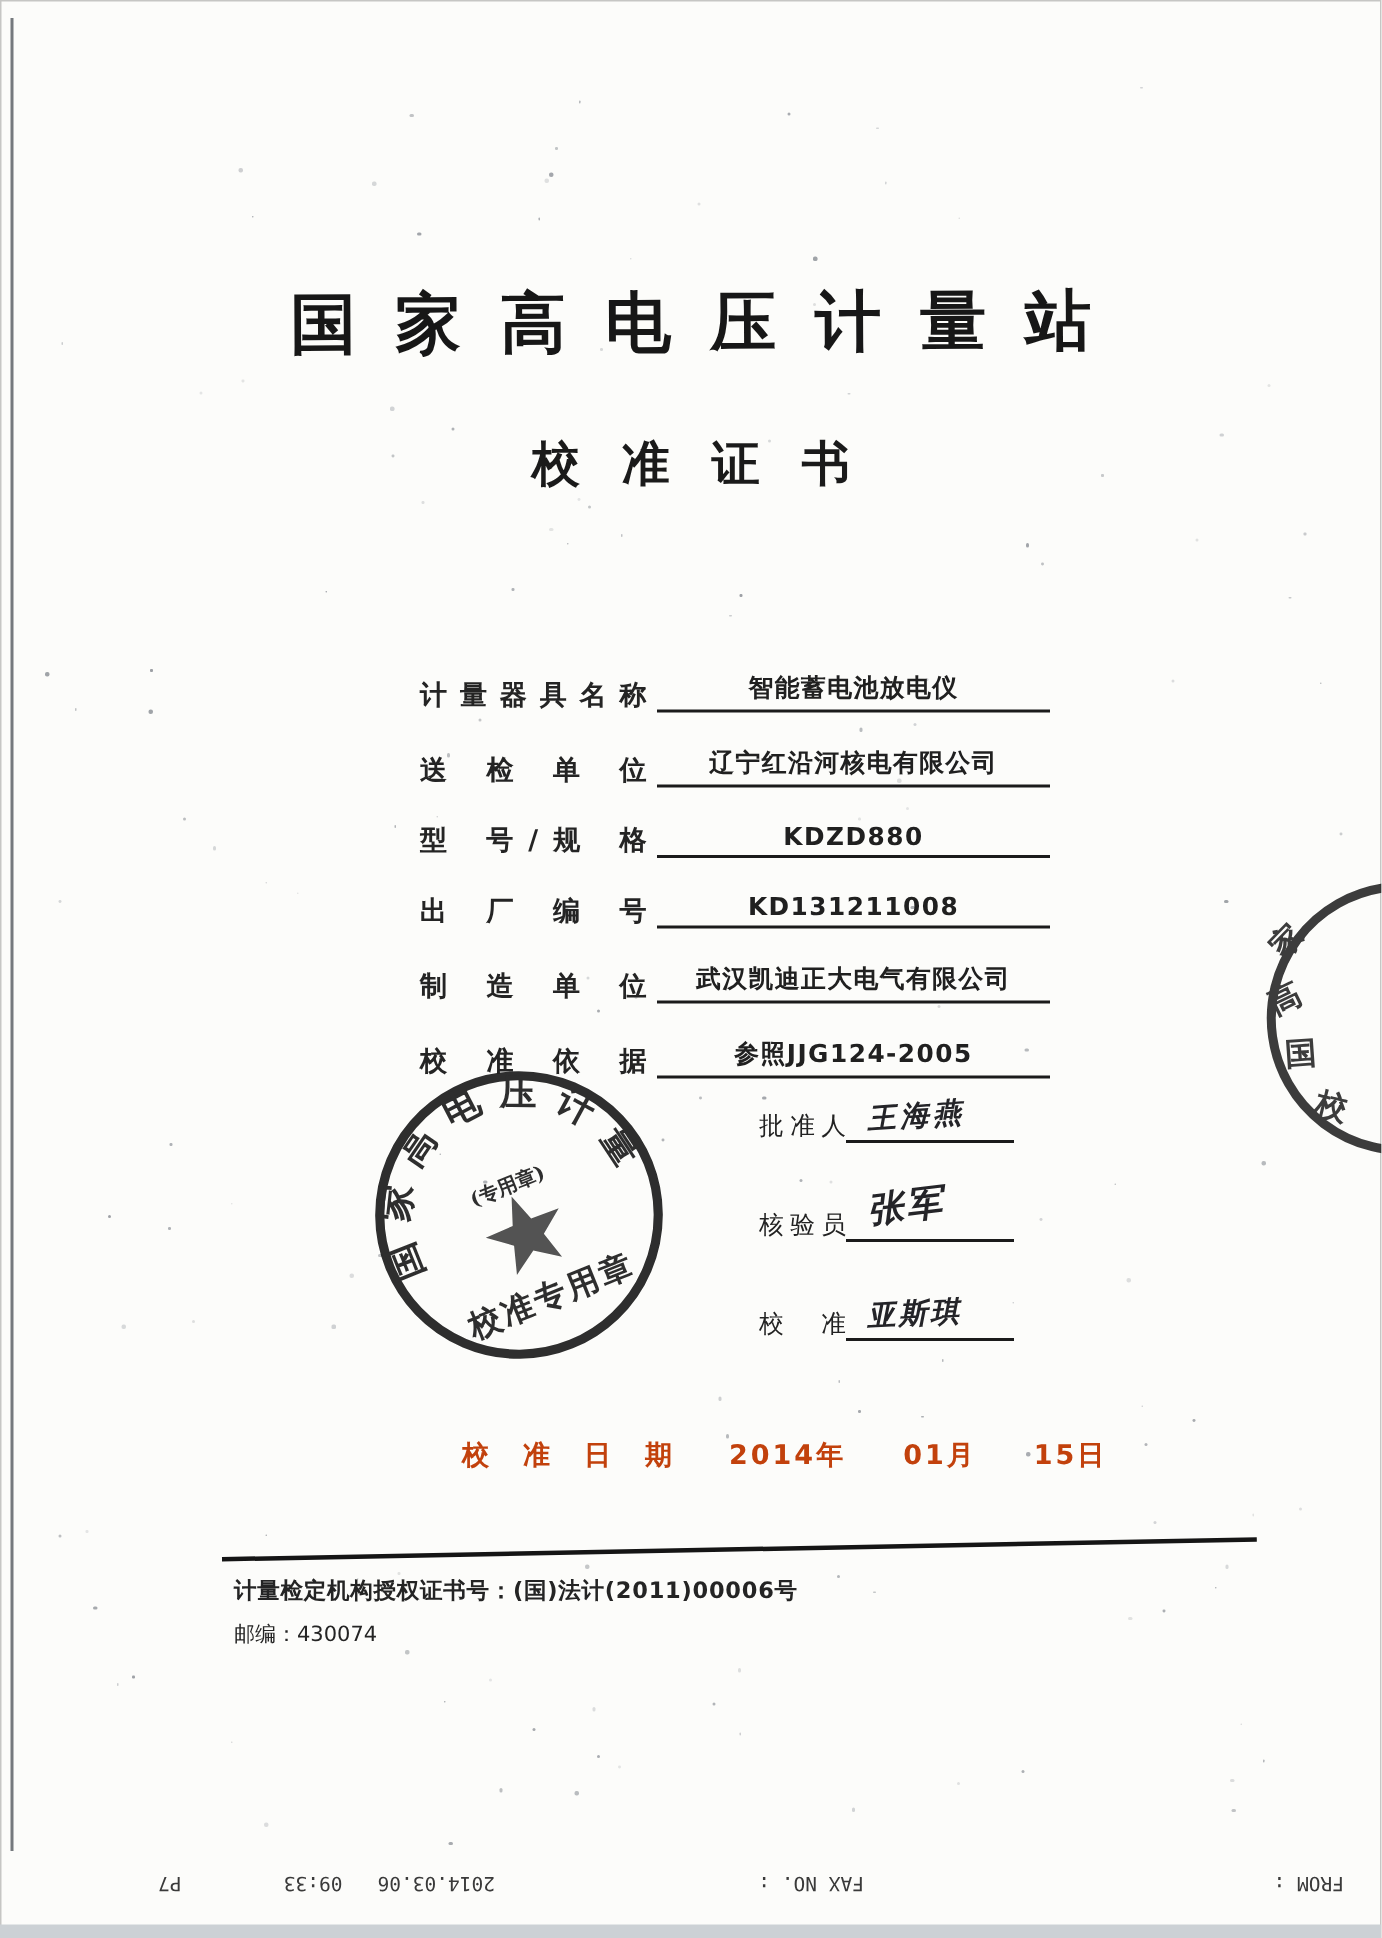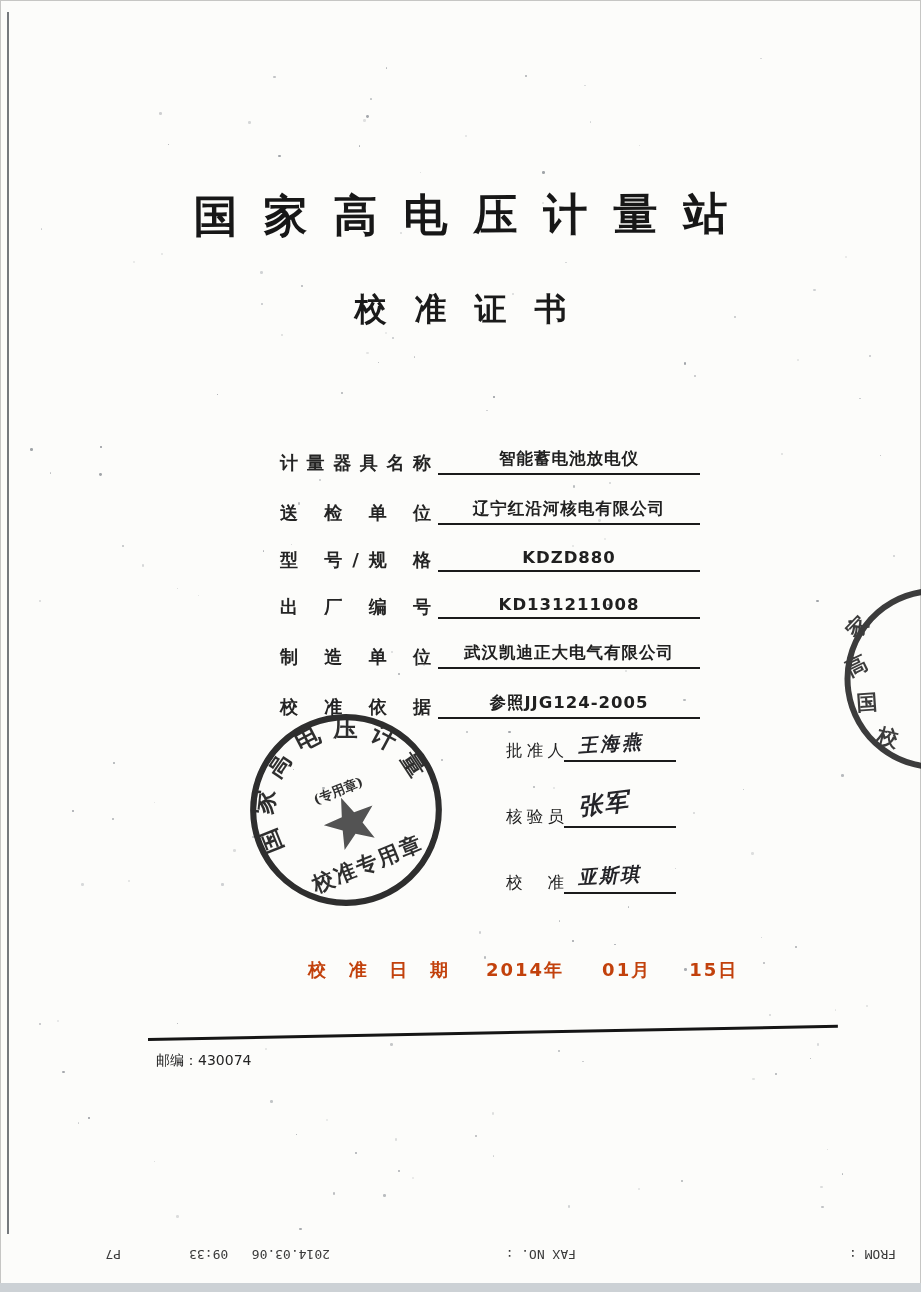--- a/index.html
+++ b/index.html
@@ -322,20 +322,21 @@
   <div class="dateline">
     <span class="dlabel">校 准 日 期</span>
     <span class="dpart">2014年</span>
     <span class="dpart">01月</span>
     <span class="dpart">15日</span>
   </div>
 
   <div class="ruleline"></div>
 
   <div class="footer-left">
+    <div class="fl-auth">计量检定机构授权证书号：(国)法计(2011)00006号</div>
     <div>邮编：430074</div>
   </div>
 
 
   <div class="faxline">
     <span class="fax-from">FROM :</span>
     <span class="fax-no">FAX NO. :</span>
     <span class="fax-dt">2014.03.06   09:33</span>
     <span class="fax-pg">P7</span>
   </div>

